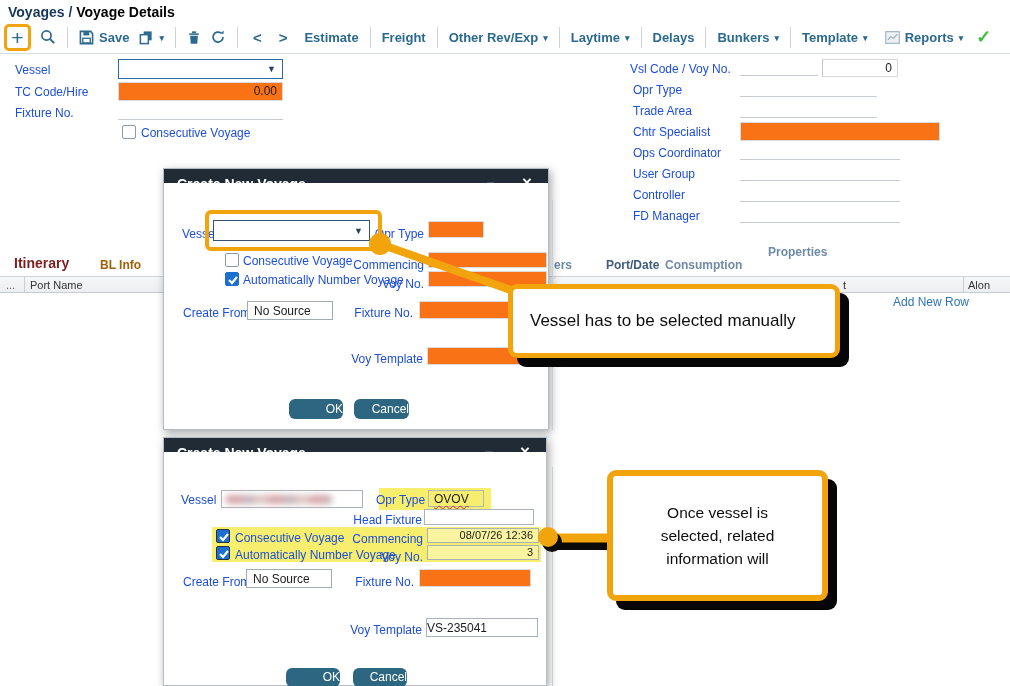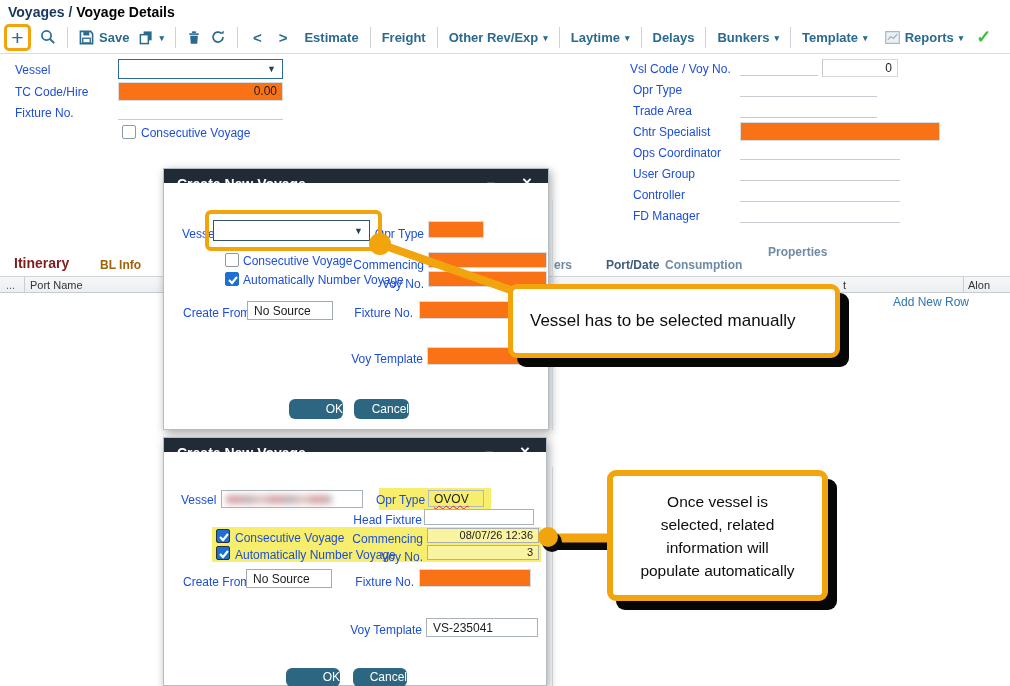--- a/index.html
+++ b/index.html
@@ -287,21 +287,21 @@
   <div class="fld val-r" style="left:263px;top:107px;width:112px;height:15px;border:1px solid #a9b0b7;background:rgba(255,255,255,0.35);font-size:11px;line-height:13px">
     <span>3</span>
   </div>
 
   <div class="lbl" style="left:19px;top:137px">Create From</div>
   <div class="fld fld-white" style="left:82px;top:131px;width:86px;height:19px;line-height:18px;padding-left:6px">No Source</div>
   <div class="lbl lbl-r" style="left:172px;top:137px;width:78px">Fixture No.</div>
   <div class="fld fld-gray" style="left:255px;top:131px;width:112px;height:18px"></div>
 
   <div class="lbl lbl-r" style="left:172px;top:185px;width:86px">Voy Template</div>
-  <div class="fld fld-white" style="left:262px;top:180px;width:112px;height:19px;line-height:18px;padding-left:6px;border-color:#a9b2ba">VS-235041</div>
+  <div class="fld fld-white" style="left:262px;top:180px;width:112px;height:19px;line-height:18px;border-color:#a9b2ba">VS-235041</div>
 
   <div class="btn" style="left:122px;top:230px;width:54px;height:19px;line-height:19px">OK</div>
   <div class="btn" style="left:189px;top:230px;width:54px;height:19px;line-height:19px">Cancel</div>
 </div>
 
 <svg id="overlay-svg" width="1010" height="686">
   <line x1="380" y1="244" x2="522" y2="294" stroke="#F2A40D" stroke-width="8"></line>
   <circle cx="380" cy="244" r="11" fill="#F2A40D"></circle>
   <line x1="553" y1="545" x2="612" y2="545" stroke="#0a0a0a" stroke-width="10"></line>
   <line x1="549" y1="538" x2="614" y2="538" stroke="#F2A40D" stroke-width="9"></line>
@@ -309,14 +309,13 @@
   <circle cx="548" cy="537" r="10" fill="#F2A40D"></circle>
 </svg>
 
 <div class="callout" style="left:508px;top:284px;width:332px;height:74px;border-width:5px;display:flex;align-items:center;padding-left:17px;font-size:17px">
   <span>Vessel has to be selected manually</span>
 </div>
 <div class="callout" style="left:607px;top:470px;width:221px;height:131px;border-width:6px;display:flex;flex-direction:column;align-items:center;justify-content:center;font-size:15.5px;line-height:23px;text-align:center">
   <span>Once vessel is</span>
   <span>selected, related</span>
   <span>information will</span>
-  <span>populate automatically</span>
 </div>
 
 </body></html>

